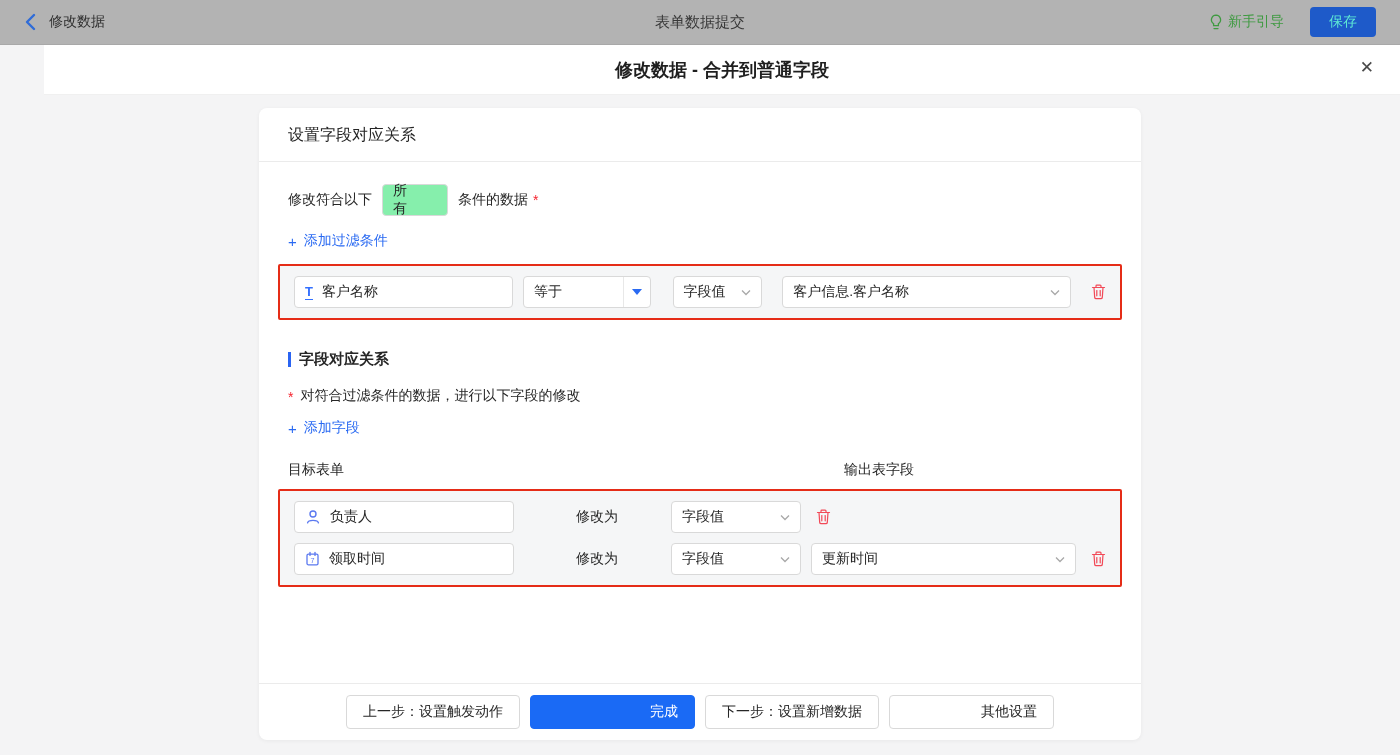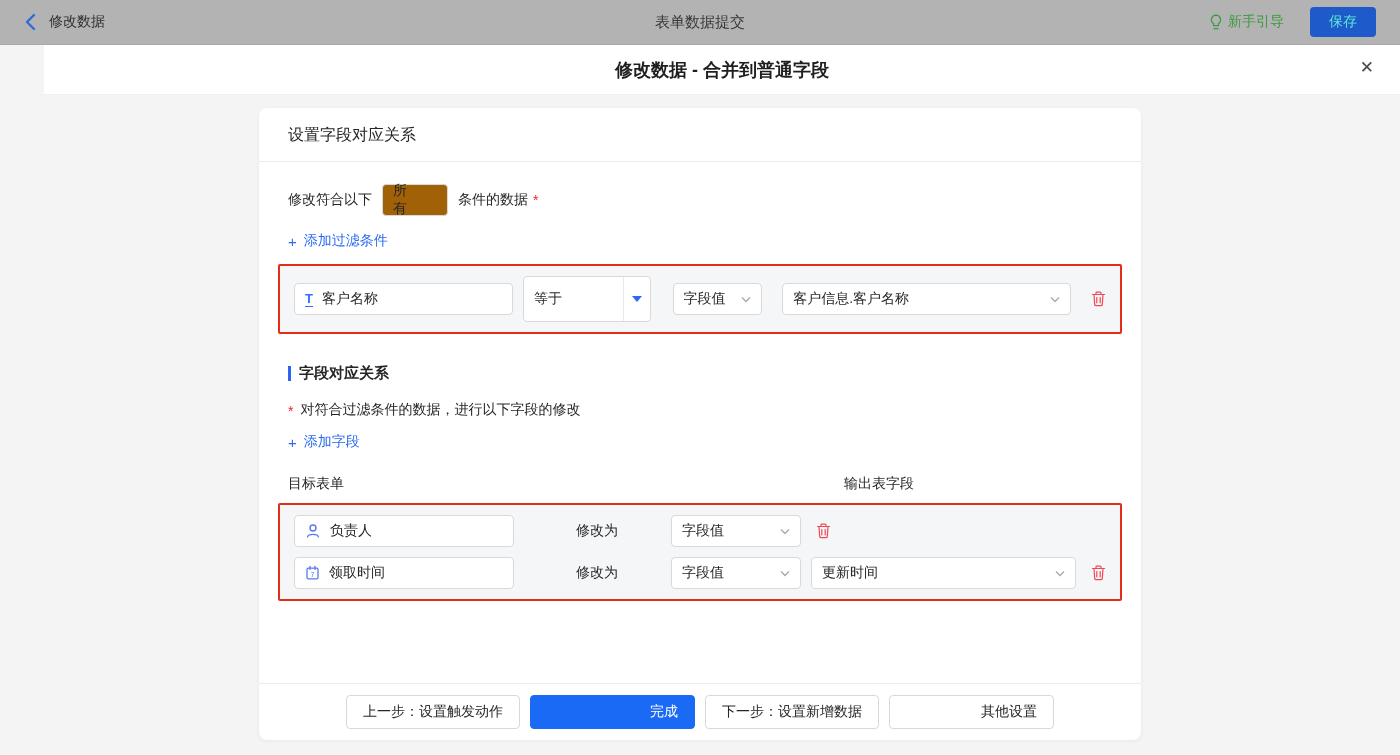--- a/index.html
+++ b/index.html
@@ -32,39 +32,39 @@
   .card-header { padding:17px 29px 15px; border-bottom:1px solid #ebebeb;
     font-size:16px; color:#262626; }
   .card-body { flex:1; padding:0 29px; }
 
   .section-title { margin-top:27px; display:flex; align-items:center;
     font-size:15px; font-weight:bold; color:#262626; }
   .section-bar { width:3px; height:15px; background:#2a64f2; margin-right:8px; }
 
   .cond-row { margin-top:22px; display:flex; align-items:center; font-size:14px; color:#262626; }
   .mini-select { width:66px; height:32px; margin:0 10px; border:1px solid #d9d9d9;
-    border-radius:4px; background:#a16207; display:flex; align-items:center;
+    border-radius:4px; background:#86efac; display:flex; align-items:center;
     justify-content:space-between; padding:0 8px 0 10px; cursor:pointer;gap:44px; }
   .req { color:#f5222d; margin-left:5px; font-size:14px; }
 
   .add-link { margin-top:16px; display:flex; align-items:center; gap:7px;
     color:#2a6af2; font-size:14px; cursor:pointer; width:fit-content; }
 
   .red-box { margin:14px -10px 0 -10px; border:2px solid #e52c17; border-radius:2px; }
   .red-box-inner { background:#f5f6f7; padding:10px 14px; display:flex;
     flex-direction:column; gap:10px; }
   .frow { display:flex; align-items:center; }
 
   .input-box { width:220px; height:32px; background:#fff; border:1px solid #d9d9d9;
     border-radius:4px; display:flex; align-items:center; gap:9px; padding:0 10px;
     font-size:14px; color:#262626; }
   .ticon { color:#3370ff; font-size:13px; font-weight:bold; line-height:1;
     border-bottom:1.5px solid #3370ff; padding-bottom:1px; }
 
-  .op-select { width:128px; height:46px; margin-left:10px; background:#fff;
+  .op-select { width:128px; height:32px; margin-left:10px; background:#fff;
     border:1px solid #d9d9d9; border-radius:4px; display:flex; cursor:pointer; }
   .op-text { flex:1; display:flex; align-items:center; padding-left:10px;
     font-size:14px; color:#262626; border-right:1px solid #e8e8e8; }
   .op-caret { width:26px; display:flex; align-items:center; justify-content:center; }
   .caret-down { width:0; height:0; border-left:5px solid transparent;
     border-right:5px solid transparent; border-top:6px solid #2a6af2; }
 
   .select { height:32px; background:#fff; border:1px solid #d9d9d9; border-radius:4px;
     display:flex; align-items:center; justify-content:space-between; padding:0 10px;
     font-size:14px; color:#262626; cursor:pointer; }

